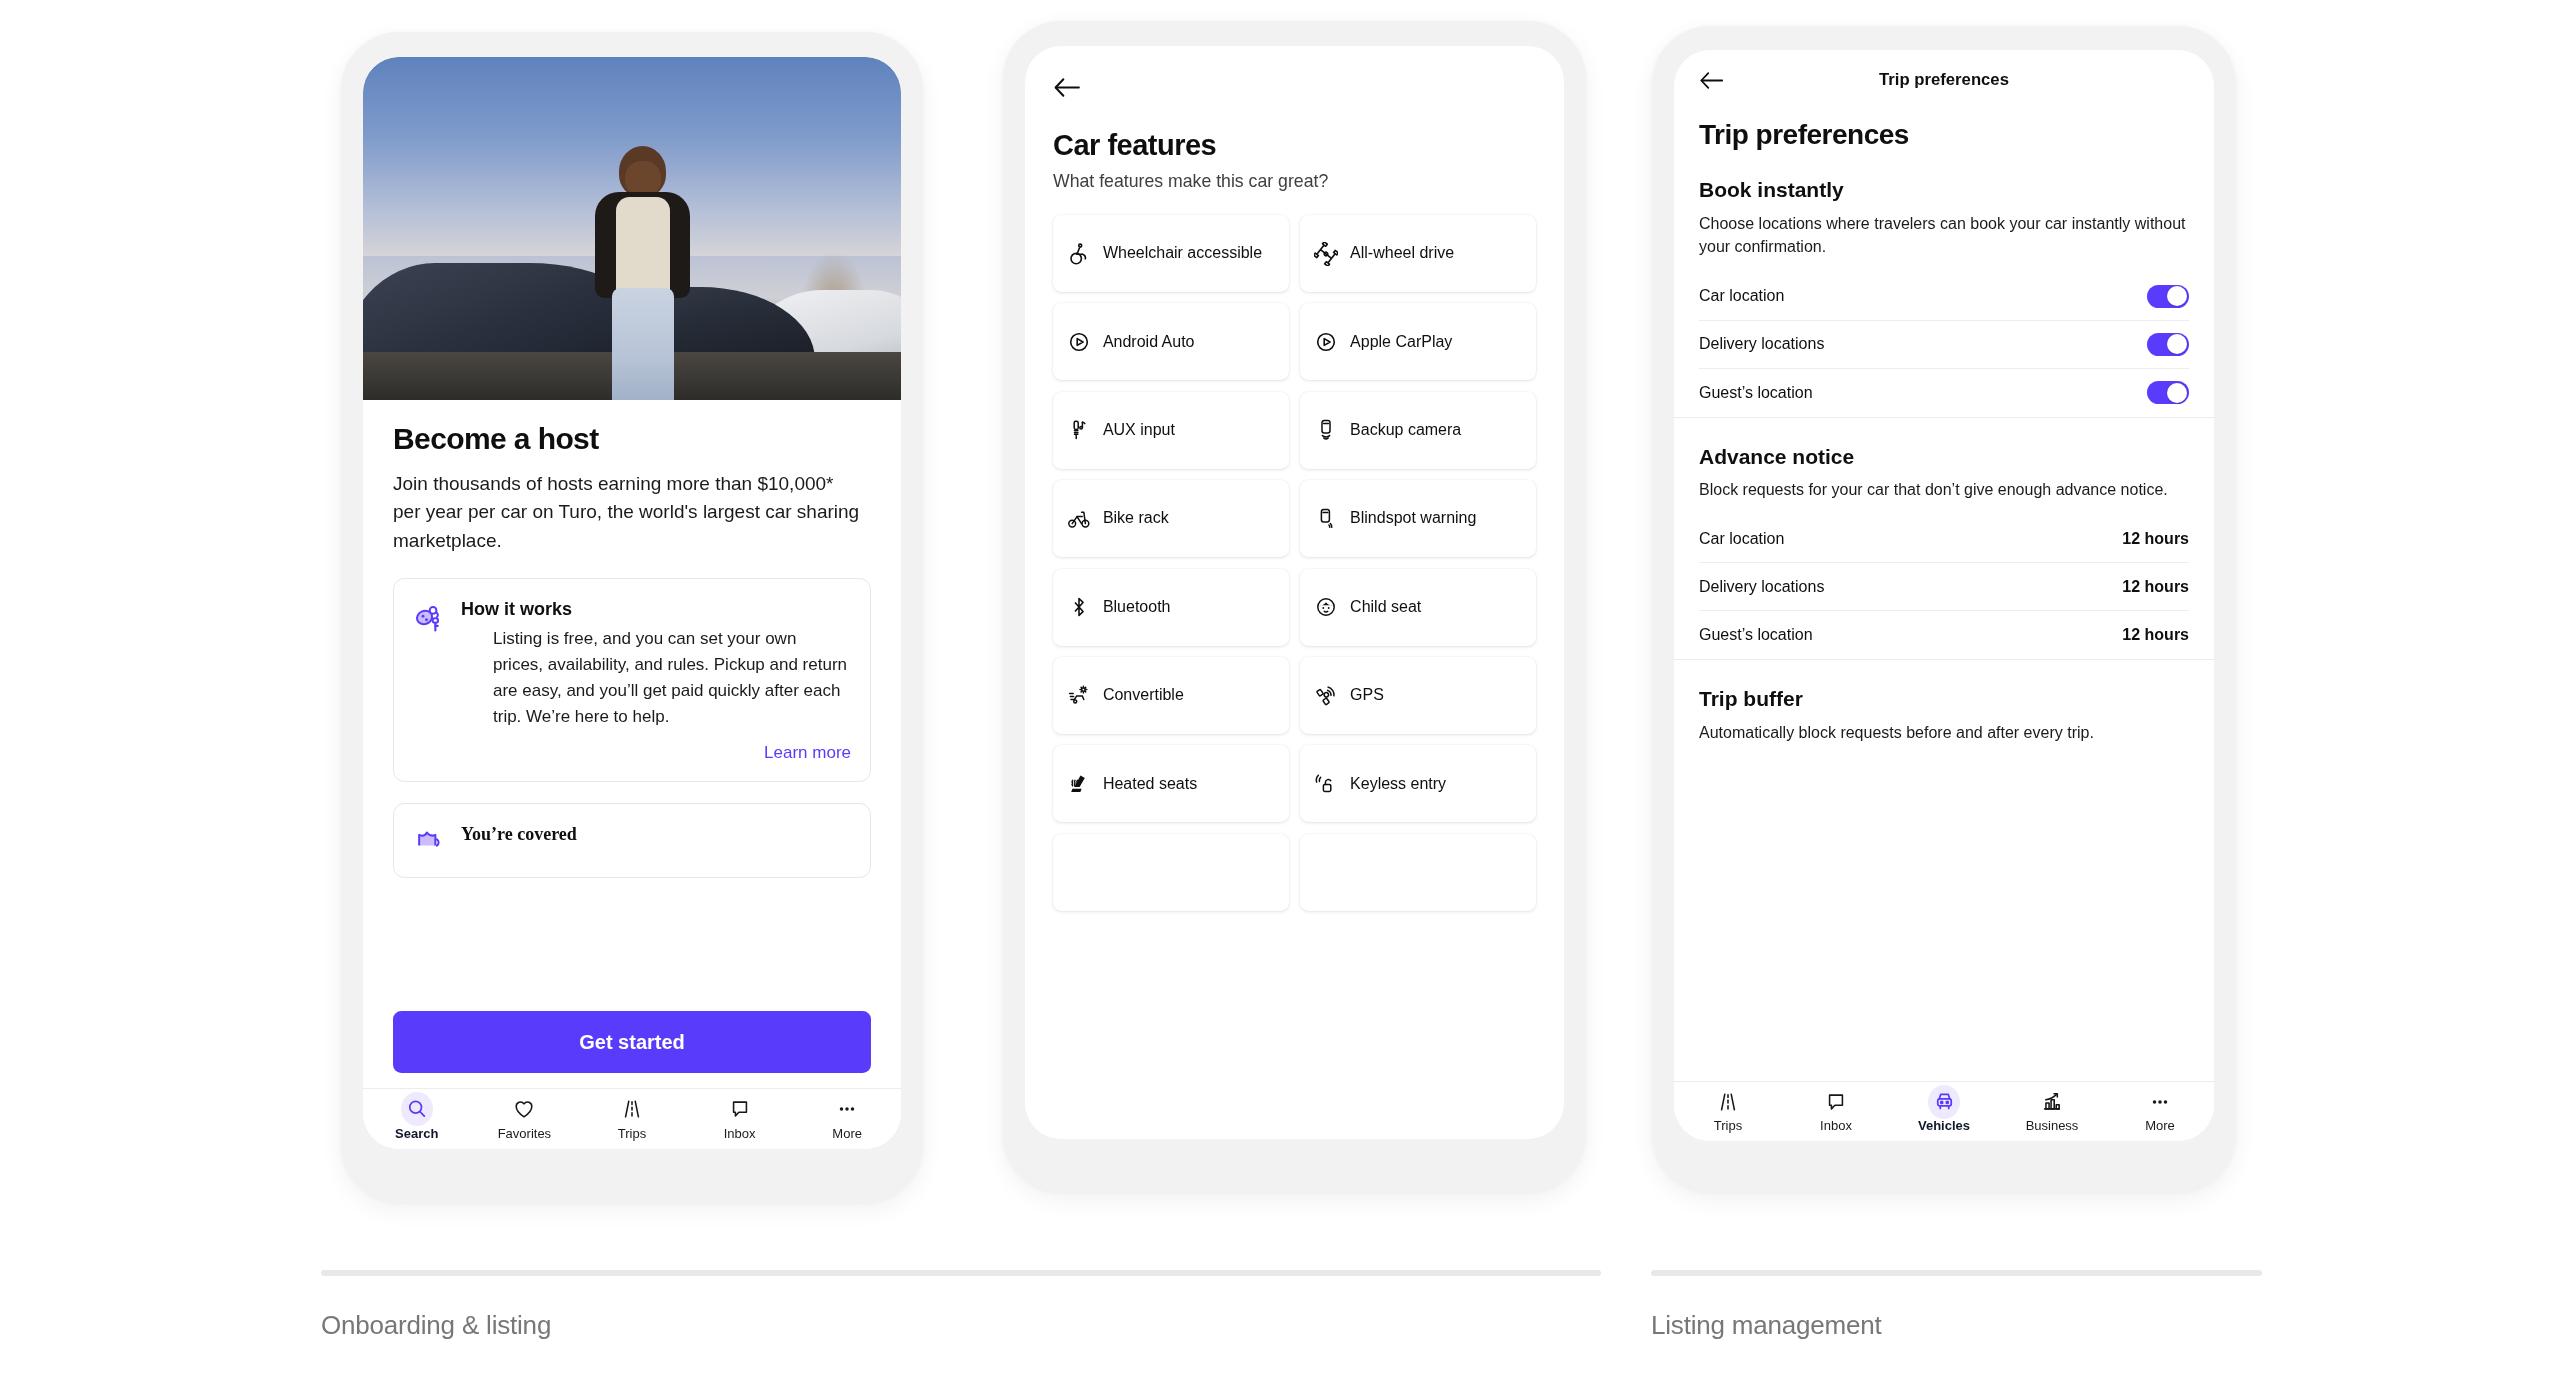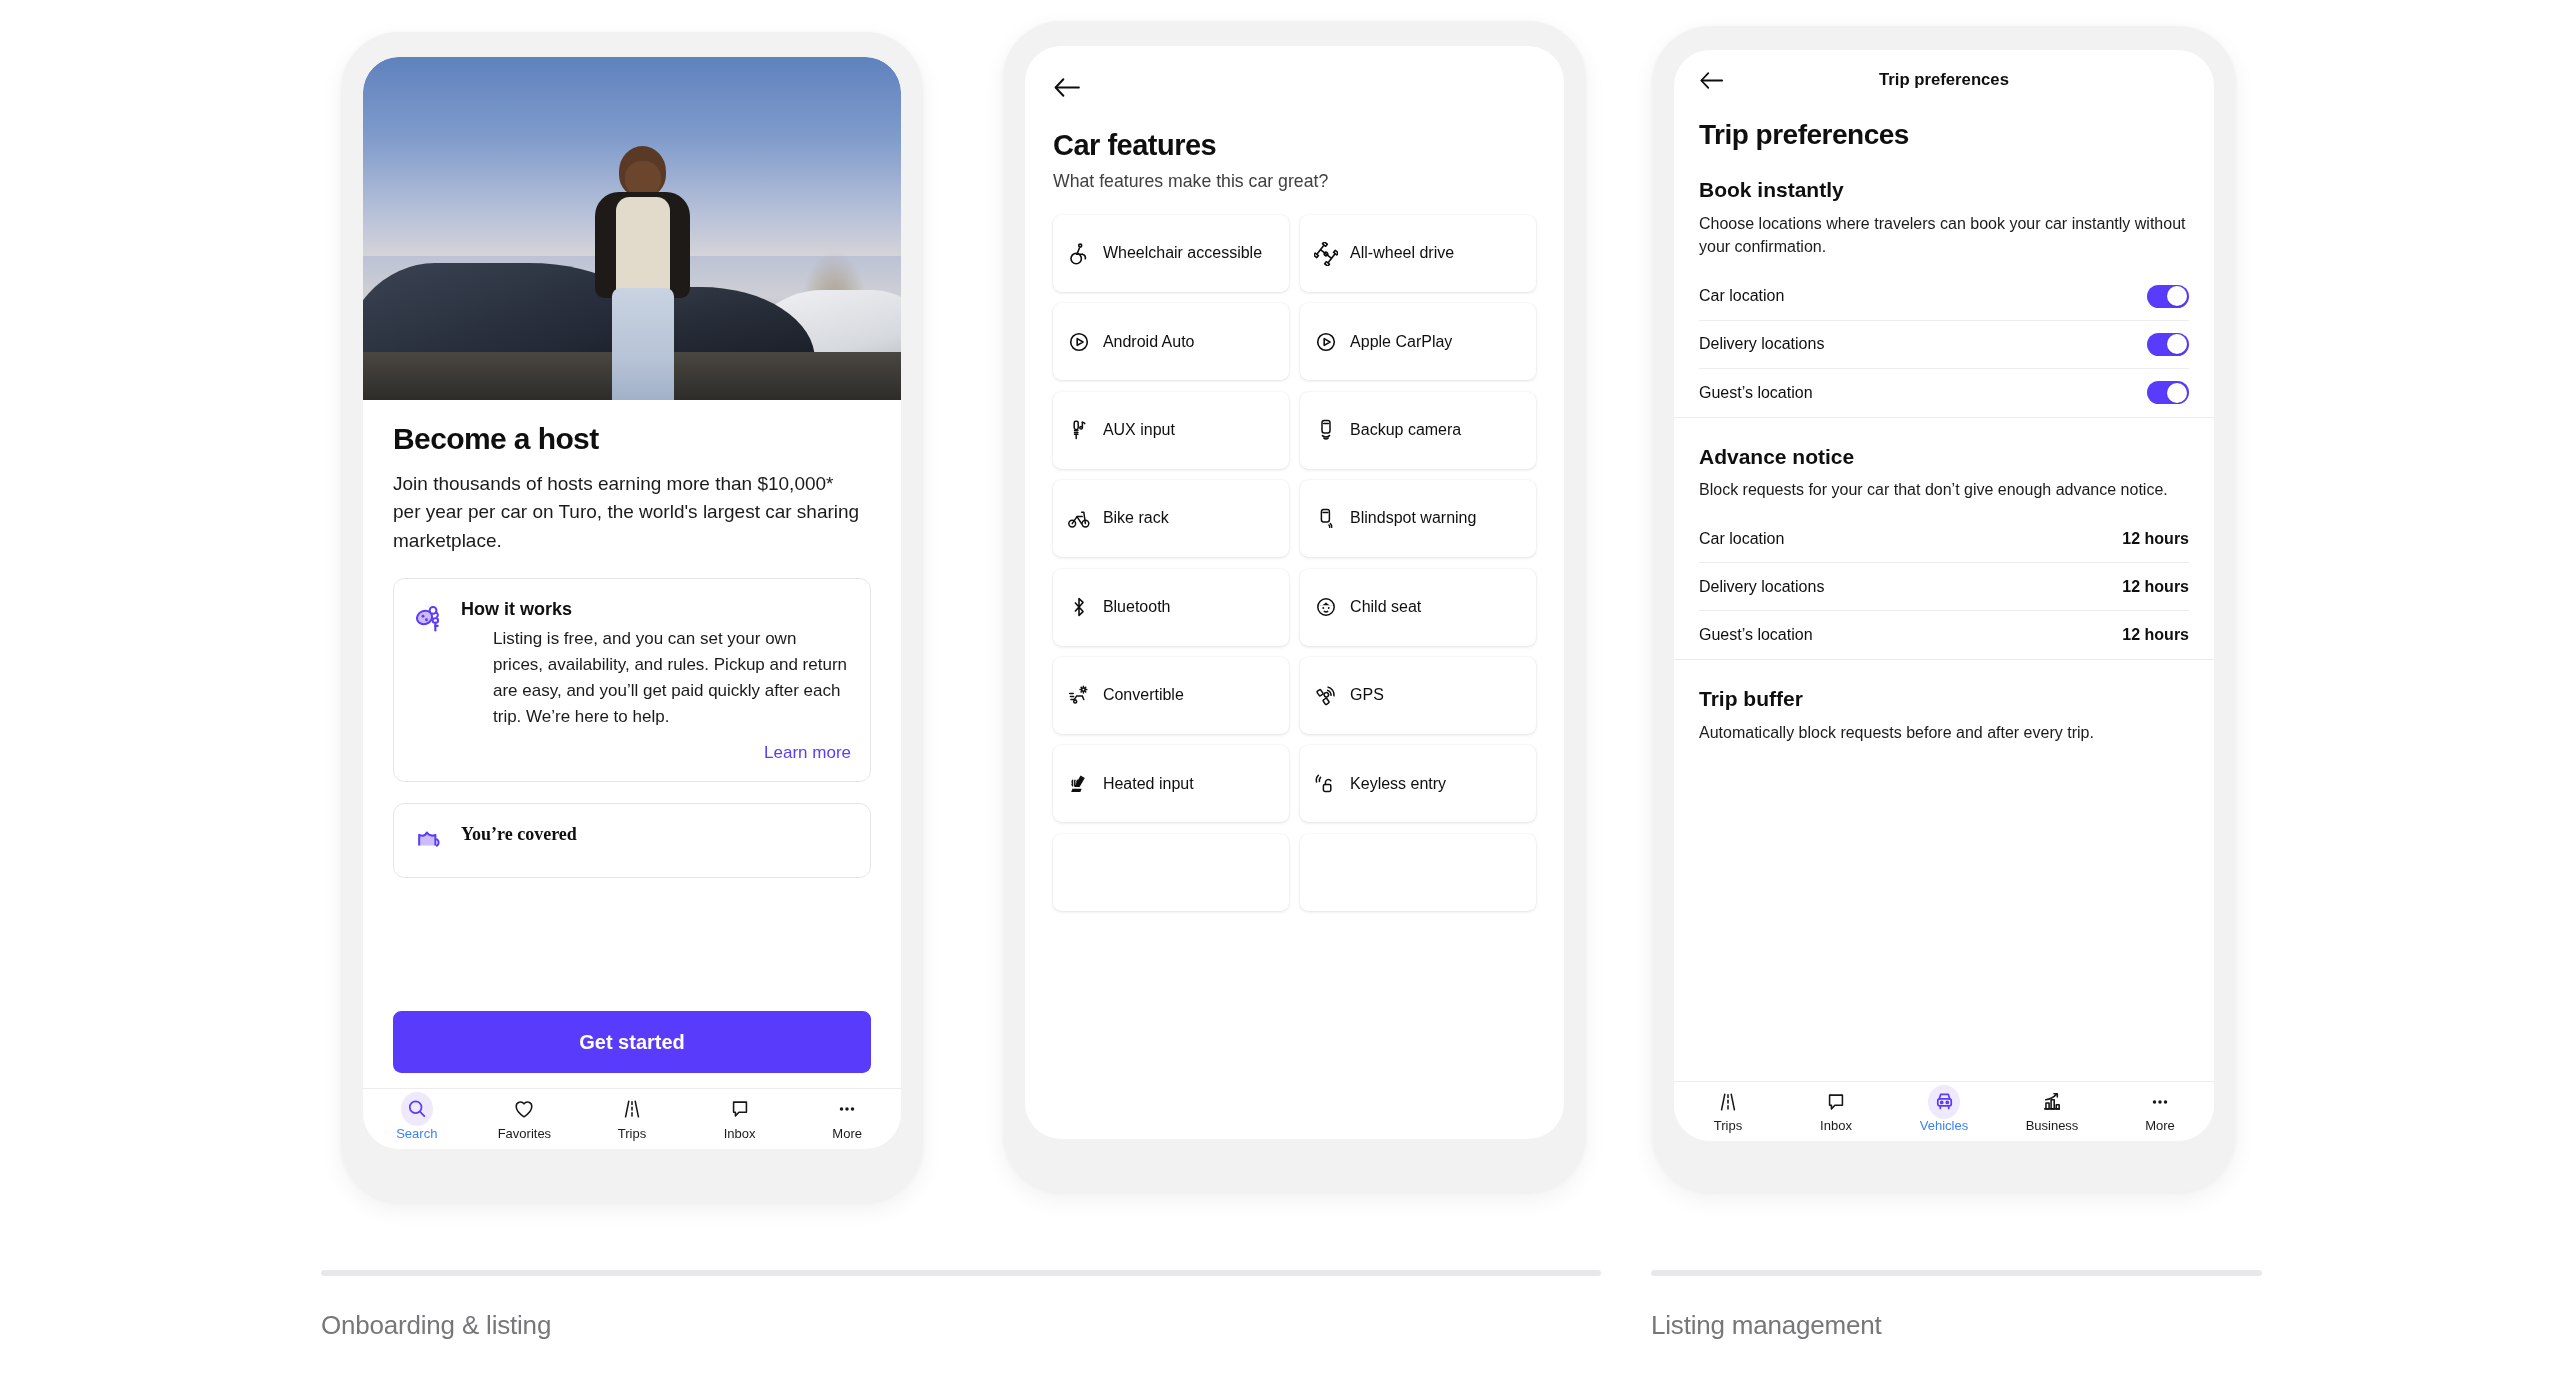--- a/index.html
+++ b/index.html
@@ -104,21 +104,21 @@
   }
 
   .tabbar {
     position:absolute; left:0; right:0; bottom:0; height:61px; background:#fff;
     border-top: 1px solid #ececee; display:flex; align-items:center;
   }
   .tabbar.t3 { height: 60px; }
   .tab { flex:1; display:flex; flex-direction:column; align-items:center; gap:4.2px; cursor:pointer; }
   .tab-ico { height: 24px; display:flex; align-items:center; justify-content:center; position:relative; }
   .tab-label { font-size: 13px; color:#1b1b1d; }
-  .tab.active .tab-label { color:#3b82f6; font-weight:400; }
+  .tab.active .tab-label { color:#0f172a; font-weight:700; }
   .tab-hl { position:absolute; width:32px; height:34px; border-radius:50%; background:#efe9fe; z-index:0; }
   .tab-ico svg { position:relative; z-index:1; }
 
   
   .p2-inner { position:absolute; inset:0; padding: 0 28px; }
   .backbtn { margin-top: 23px; width:36px; height:36px; display:flex; align-items:center; cursor:pointer; }
   .p2-title { font-size: 29px; font-weight: 800; color:#0f0f10; letter-spacing:-0.5px; margin-top: 24px; }
   .p2-sub { font-size: 17.7px; color:#404040; margin-top: 9px; }
   .feat-grid { display:grid; grid-template-columns: 1fr 1fr; gap: 11.4px; margin-top: 23px; }
   .feat {
@@ -450,21 +450,21 @@
           <div class="feat">
             <span class="feat-ico">
               <svg width="24" height="24" viewBox="0 0 24 24" fill="none" stroke="#0f0f10" stroke-width="1.5" stroke-linecap="round" stroke-linejoin="round">
                 <path d="M13.5 3.6 17.8 6 12.6 15H7.2Z" fill="#0f0f10" stroke="none"></path>
                 <path d="M5.4 16.8h9.2l-1.2 3.2H4.2Z" fill="#0f0f10" stroke="none"></path>
                 <path d="M5.6 8.4c-.7.9-.7 1.8 0 2.7-.7.9-.7 1.8 0 2.7"></path>
                 <path d="M8 8.4c-.7.9-.7 1.8 0 2.7-.7.9-.7 1.8 0 2.7"></path>
                 <path d="M10.4 8.4c-.7.9-.7 1.8 0 2.7-.7.9-.7 1.8 0 2.7"></path>
               </svg>
             </span>
-            <span class="feat-label">Heated input</span>
+            <span class="feat-label">Heated seats</span>
           </div>
 
           <div class="feat">
             <span class="feat-ico">
               <svg width="24" height="24" viewBox="0 0 24 24" fill="none" stroke="#0f0f10" stroke-width="1.5" stroke-linecap="round">
                 <rect x="9.4" y="12.4" width="7.4" height="7" rx="1.4"></rect>
                 <path d="M11.4 12.4v-2.1a3 3 0 0 1 5.4-1.6"></path>
                 <path d="M6.6 5.4c-1.1 1.1-1.5 2.6-1.2 4"></path>
                 <path d="M4.4 3.2c-1.9 1.9-2.5 4.5-1.8 6.9"></path>
               </svg>

